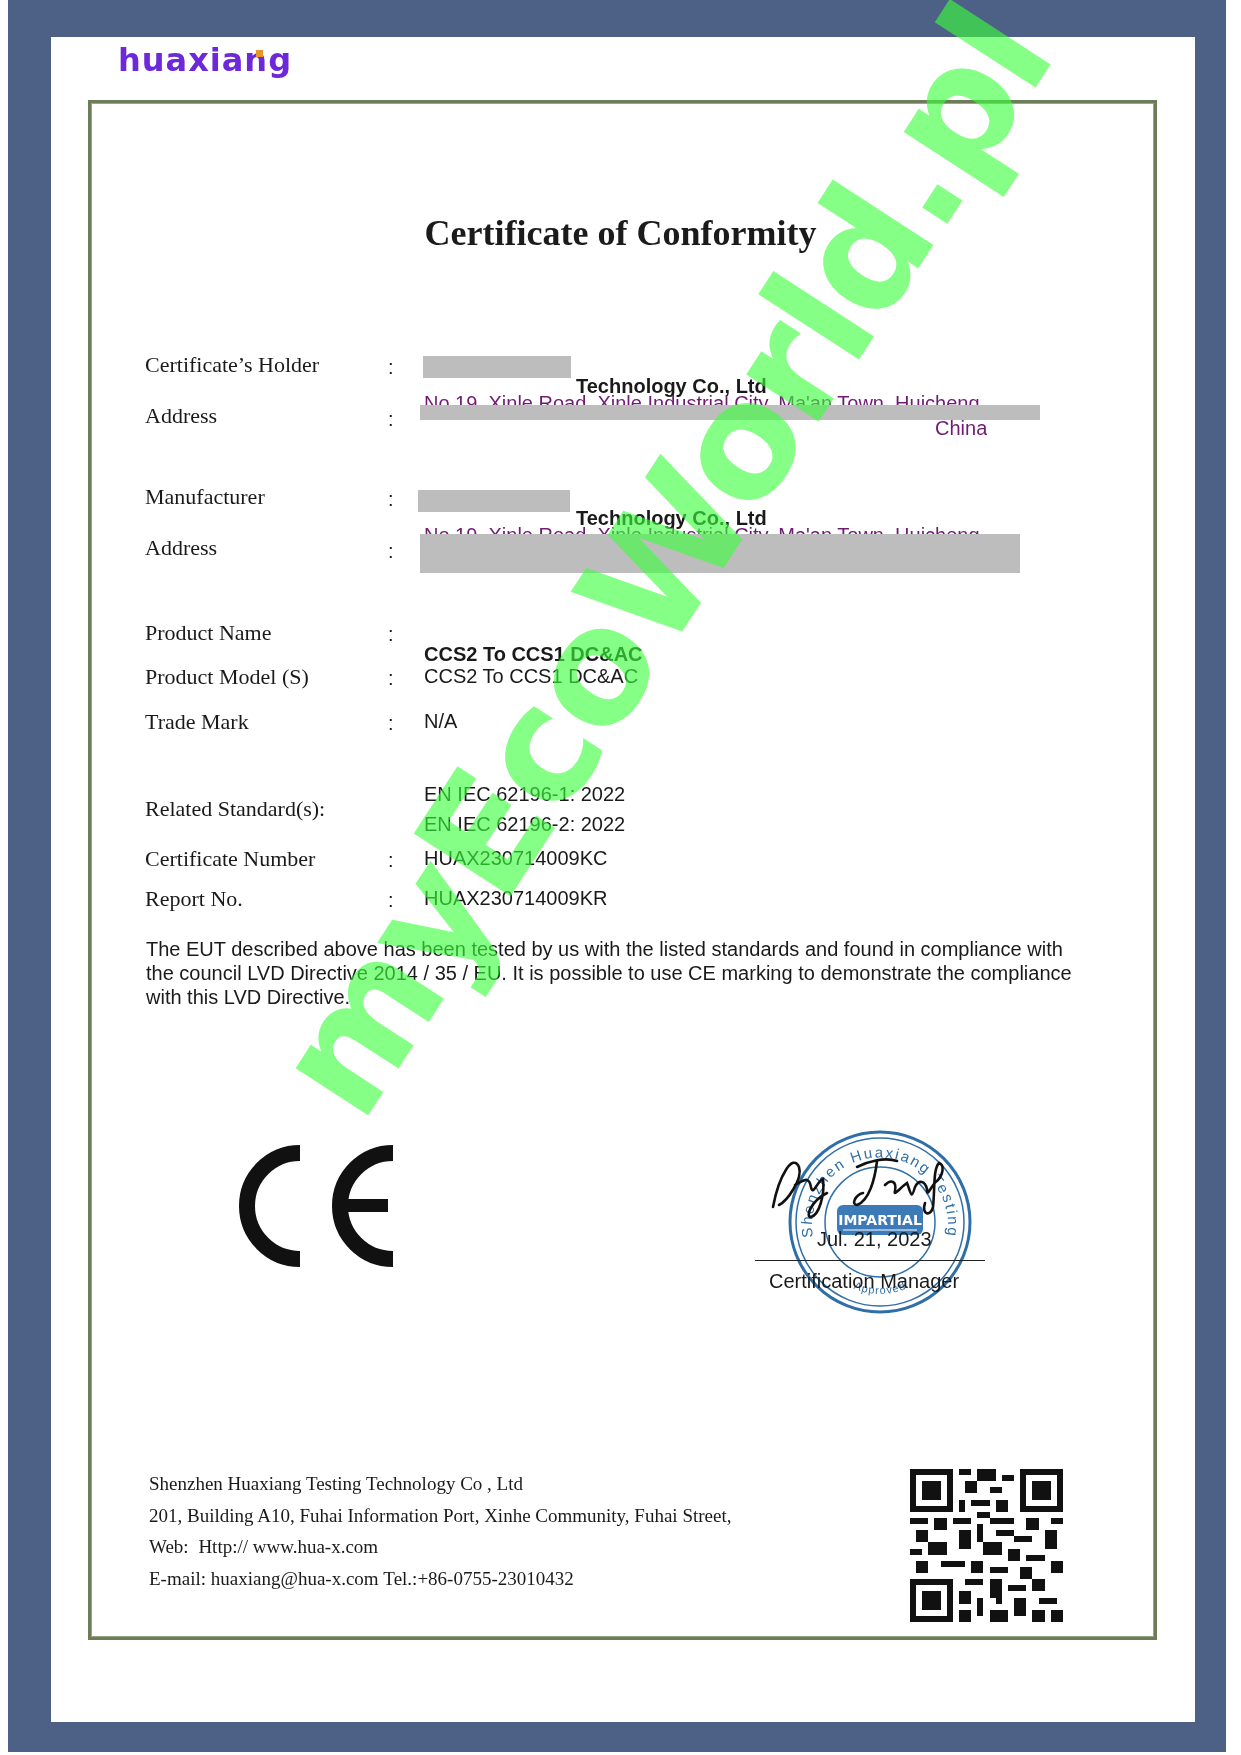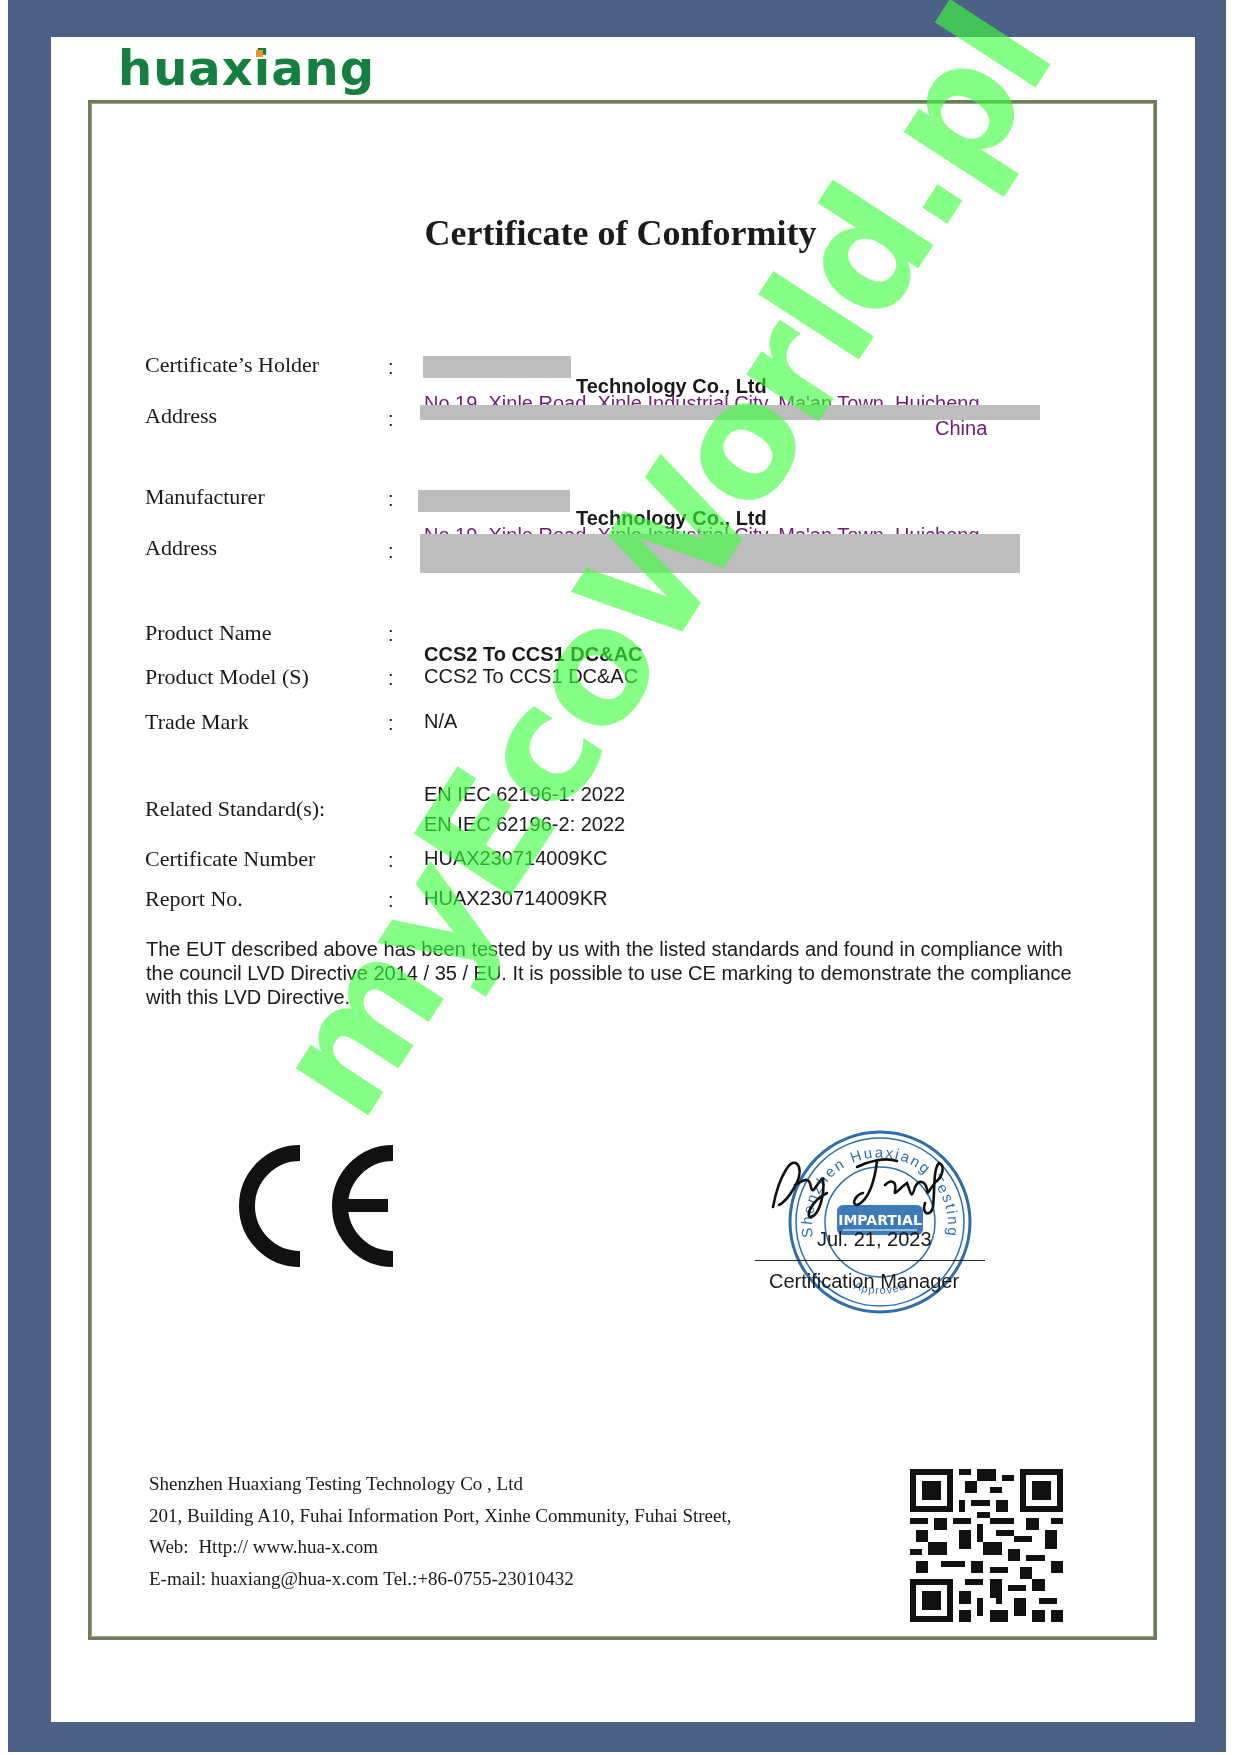--- a/index.html
+++ b/index.html
@@ -16,21 +16,21 @@
       background: #ffffff;
     }
     .inner-frame {
       position: absolute; left: 88px; top: 100px; width: 1063px; height: 1534px;
       border: 3px solid #6d7d5a;
       box-shadow: inset 0 0 0 1px #9aa68a;
     }
     .logo {
       position: absolute; left: 118px; top: 44px;
       font-family: "DejaVu Sans", sans-serif; font-weight: bold;
-      font-size: 48px; letter-spacing: 1px; color: #15803d; line-height: 1;
+      font-size: 32px; letter-spacing: 1px; color: #6d28d9; line-height: 1;
     }
     .logo .dot {
       position: absolute; left: 138px; top: 6px; width: 7px; height: 7px; background: #e8962a;
     }
     .title {
       position: absolute; left: 0; width: 1241px; top: 212px; text-align: center;
       font-family: "Liberation Serif", serif; font-weight: bold; font-size: 36px; color: #1b1b1b;
     }
     .row { position: absolute; left: 0; width: 1137px; height: 30px; }
     .label {

